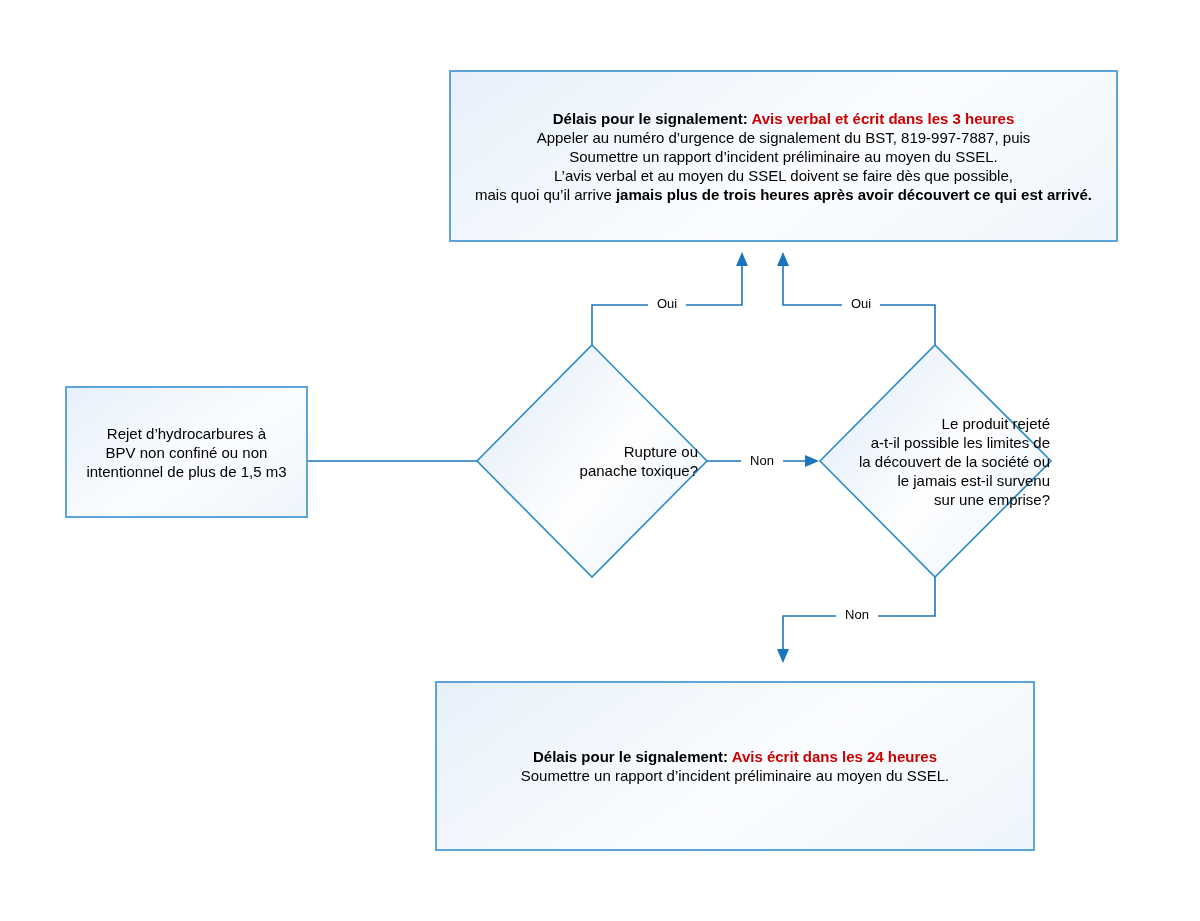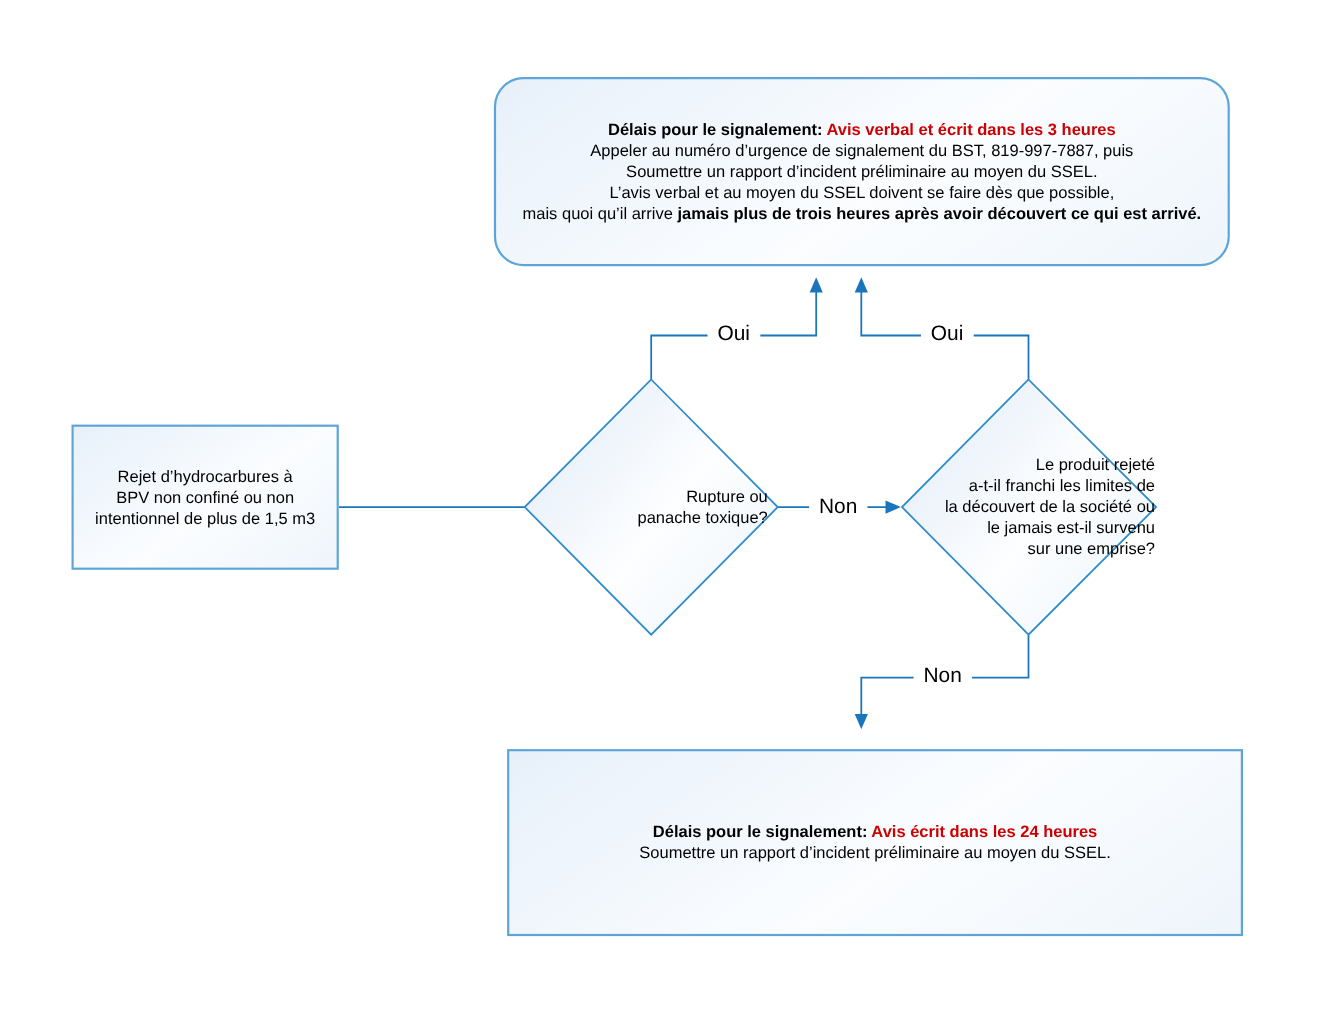--- a/index.html
+++ b/index.html
@@ -9,37 +9,37 @@
   }
   svg.layer { position:absolute; left:0; top:0; }
 
   .box {
     position:absolute; box-sizing:border-box;
     border:2px solid #5da5d8;
     background:linear-gradient(145deg, #e7f0fa 0%, #fbfdff 55%, #eef5fb 100%);
     display:flex; flex-direction:column; justify-content:center;
     text-align:center; font-size:15px; line-height:19px;
   }
-  .box-top    { left:449px; top:70px;  width:669px; height:172px;border-radius:27px; }
-  .box-bottom { left:461px; top:681px; width:669px; height:170px; }
+  .box-top    { left:449px; top:70px;  width:669px; height:172px; }
+  .box-bottom { left:435px; top:681px; width:600px; height:170px; }
   .box-start  { left:65px;  top:386px; width:243px; height:132px; padding:0 10px; }
 
   .title { font-weight:bold; }
   .red   { color:#cc0000; font-weight:bold; }
   .para  { margin-top:0; }
   .ln    { display:block; }
   b      { font-weight:bold; }
 
   .diamond-text {
     position:absolute; transform:translate(-50%,-50%);
     text-align:right; font-size:15px; line-height:19px; width:230px;
   }
   .edge-label {
     position:absolute; transform:translate(-50%,-50%);
-    background:#ffffff; padding:0 9px; font-size:19px; line-height:18px;
+    background:#ffffff; padding:0 9px; font-size:13px; line-height:18px;
   }
 </style>
 </head>
 <body>
 
 <div class="canvas">
 
   <svg class="layer" width="1200" height="921" viewBox="0 0 1200 921">
     <defs>
       <linearGradient id="diamondGrad" x1="0" y1="0" x2="1" y2="0.8">
@@ -87,21 +87,21 @@
     <span class="ln">BPV non confiné ou non</span>
     <span class="ln">intentionnel de plus de 1,5 m3</span>
   </div>
 
   <div class="diamond-text" style="left:608px; top:461px; width:180px;">
     <span class="ln">Rupture ou</span>
     <span class="ln">panache toxique?</span>
   </div>
   <div class="diamond-text" style="left:935px; top:461px;">
     <span class="ln">Le produit rejeté</span>
-    <span class="ln">a-t-il franchi les limites de</span>
+    <span class="ln">a-t-il possible les limites de</span>
     <span class="ln">la découvert de la société ou</span>
     <span class="ln">le jamais est-il survenu</span>
     <span class="ln">sur une emprise?</span>
   </div>
 
   <span class="edge-label" style="left:667px; top:304px;">Oui</span>
   <span class="edge-label" style="left:861px; top:304px;">Oui</span>
   <span class="edge-label" style="left:762px; top:461px;">Non</span>
   <span class="edge-label" style="left:857px; top:615px;">Non</span>
 

